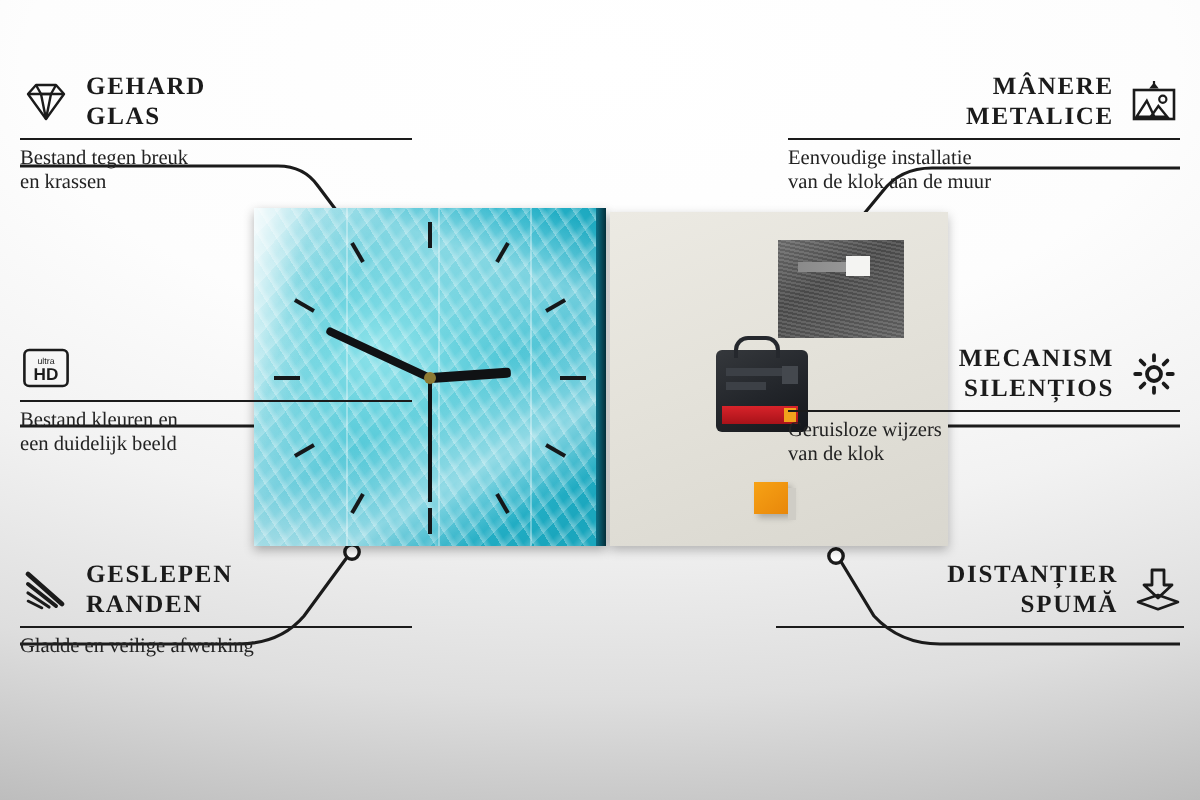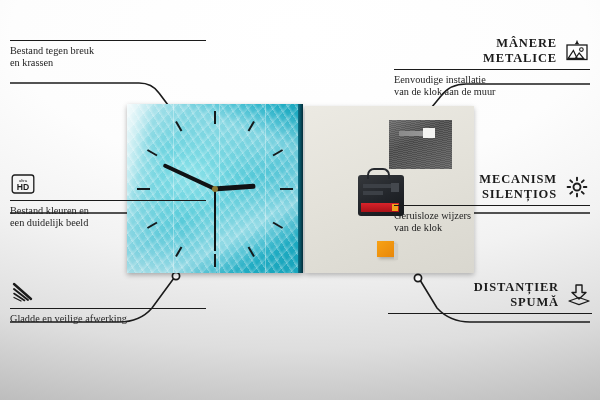--- a/index.html
+++ b/index.html
@@ -207,20 +207,35 @@
         <div class="bar"></div>
         <div class="bar2"></div>
         <div class="btn"></div>
         <div class="batt"></div>
       </div>
       <div class="spacer"></div>
     </div>
   </div>
 
   <div class="feat left" id="f-glass">
+    <div class="head">
+      <svg class="ico" viewBox="0 0 26 24">
+        <g fill="none" stroke="#1b1b1b" stroke-width="1.2" stroke-linejoin="round">
+          <path d="M4 8 L8 3.5 H18 L22 8 L13 20.5 Z"></path>
+          <path d="M4 8 H22"></path>
+            <path d="M8 3.5 L10.5 8 L13 20.5"></path>
+            <path d="M18 3.5 L15.5 8 L13 20.5"></path>
+          <path d="M10.5 8 H15.5"></path>
+        </g>
+      </svg>
+      <div class="titlewrap">
+        <div class="t-line">GEHARD</div>
+        <div class="t-line">GLAS</div>
+      </div>
+    </div>
     <div class="rule"></div>
     <div class="desc">Bestand tegen breuk
 en krassen</div>
   </div>
 
   <div class="feat left" id="f-print">
     <div class="head">
       <svg class="ico" viewBox="0 0 26 24">
         <rect x="2.2" y="3" width="21.6" height="18" rx="2.4" fill="none" stroke="#1b1b1b" stroke-width="1.3"></rect>
         <text x="13" y="10.2" text-anchor="middle" font-family="Liberation Sans, sans-serif" font-size="4.4" fill="#1b1b1b">ultra</text>
@@ -237,20 +252,24 @@
   <div class="feat left" id="f-edges">
     <div class="head">
       <svg class="ico" viewBox="0 0 26 24">
         <g stroke="#1b1b1b" stroke-linecap="round">
           <path d="M4 4 L21 19" stroke-width="2.4"></path>
           <path d="M4 9 L18 20" stroke-width="2"></path>
           <path d="M4 13.5 L14.5 20.5" stroke-width="1.6"></path>
           <path d="M4 17.5 L11 21" stroke-width="1.3"></path>
         </g>
       </svg>
+      <div class="titlewrap">
+        <div class="t-line">GESLEPEN</div>
+        <div class="t-line">RANDEN</div>
+      </div>
     </div>
     <div class="rule"></div>
     <div class="desc">Gladde en veilige afwerking</div>
   </div>
 
   <div class="feat right" id="f-hands">
     <div class="head">
       <div class="titlewrap">
         <div class="t-line">MÂNERE</div>
         <div class="t-line">METALICE</div>

